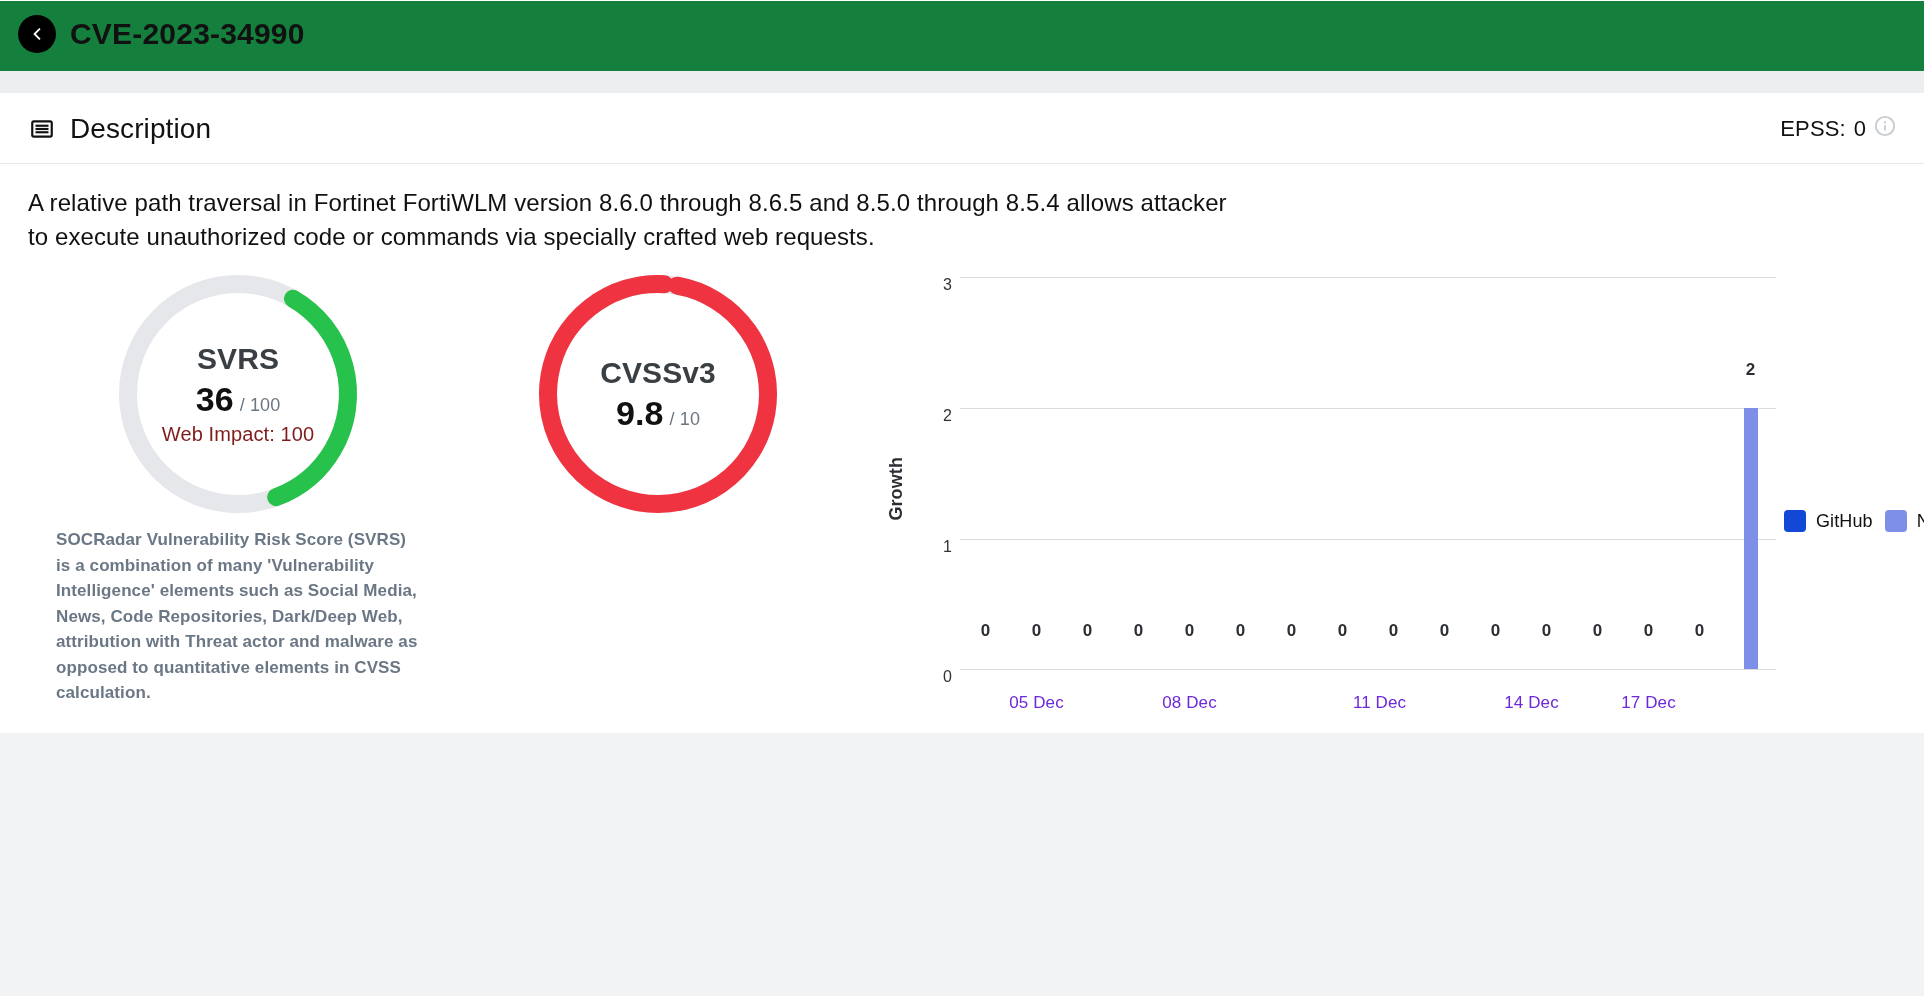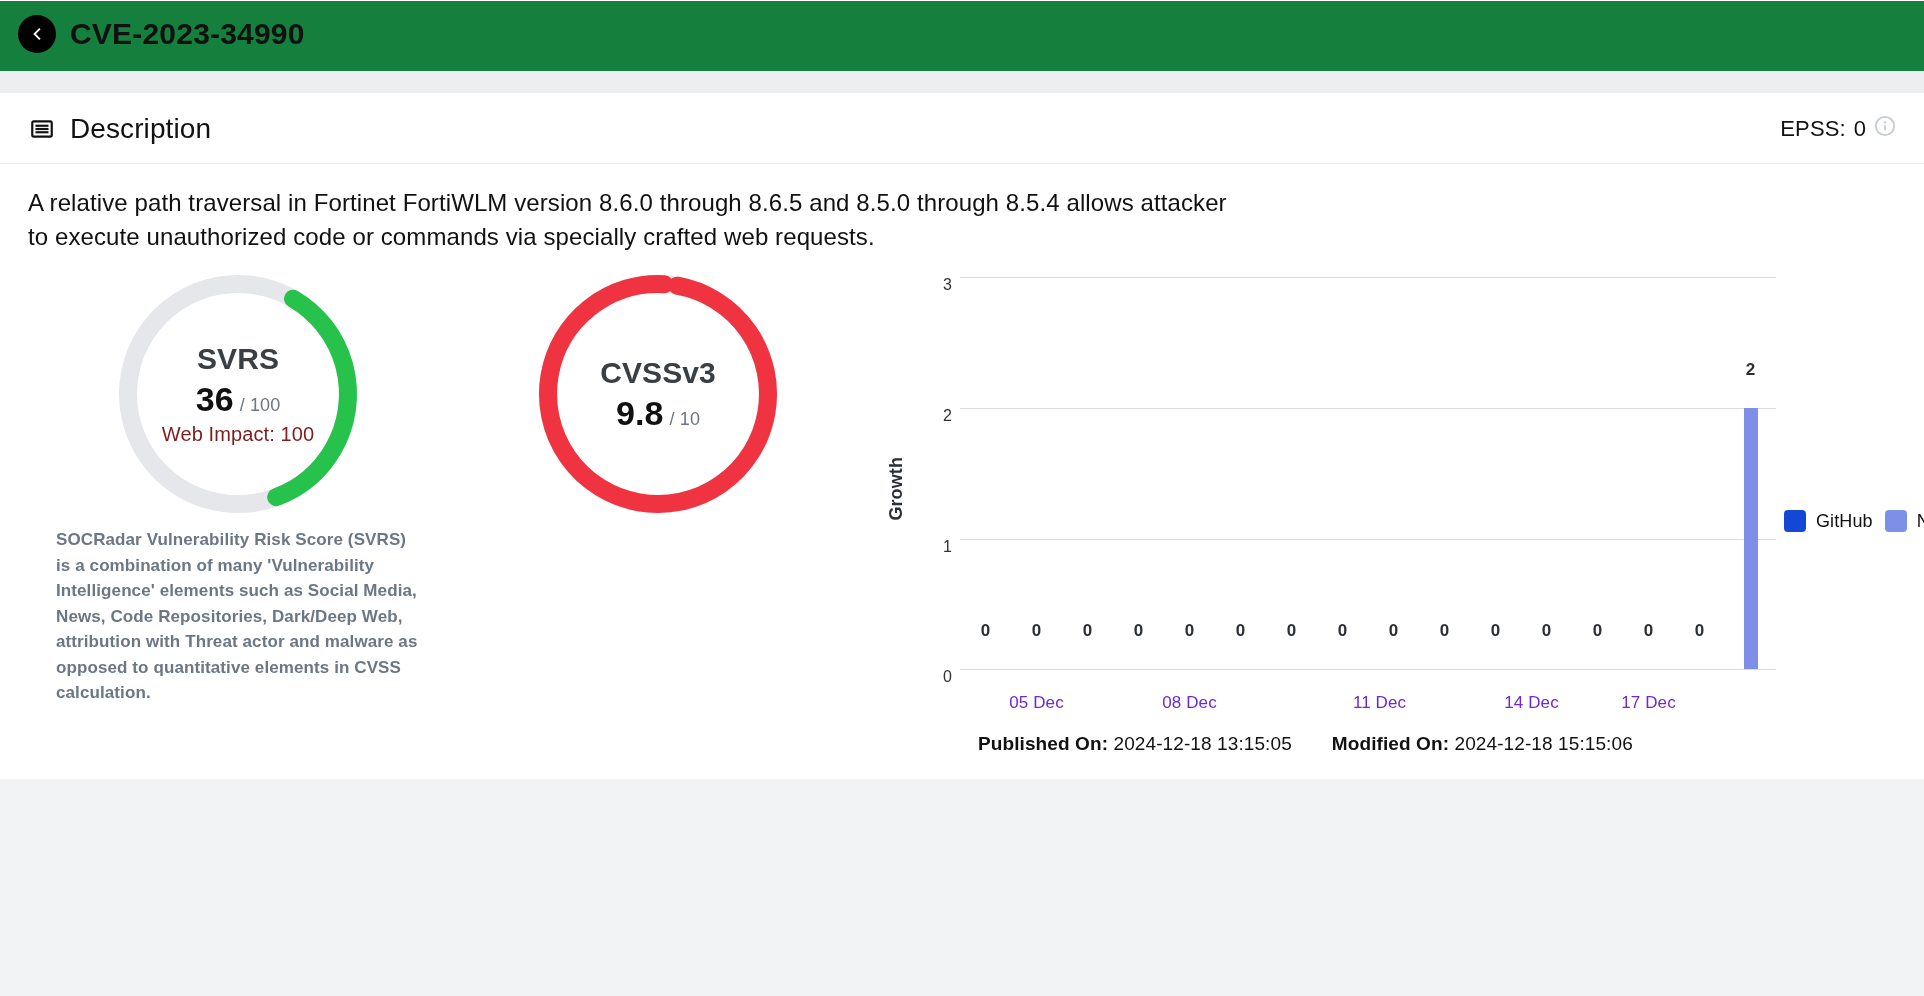--- a/index.html
+++ b/index.html
@@ -205,19 +205,15 @@
             <div class="item">
               <span class="swatch" style="background: rgb(125, 143, 230);"></span>
               <span>News</span>
             </div>
             <div class="item">
               <span class="swatch" style="background: rgb(213, 219, 247);"></span>
               <span>Tweets</span>
             </div>
           </div>
       </div>
-      <div class="chart-meta">
-        <span><b>Published On:</b> <span>2024-12-18 13:15:05</span></span>
-        <span><b>Modified On:</b> <span>2024-12-18 15:15:06</span></span>
-      </div>
     </div>
   </div>
 </div>
 
 </body></html>

